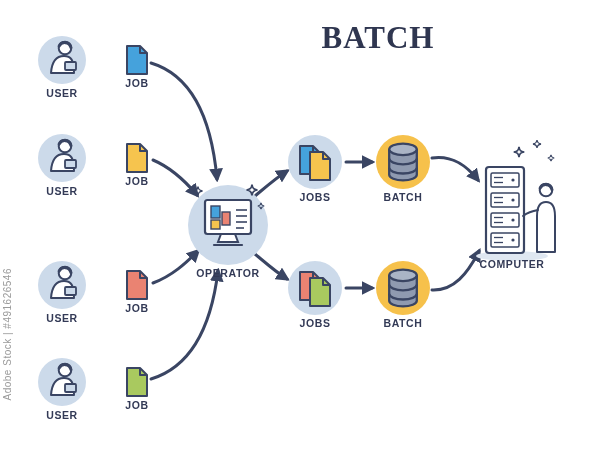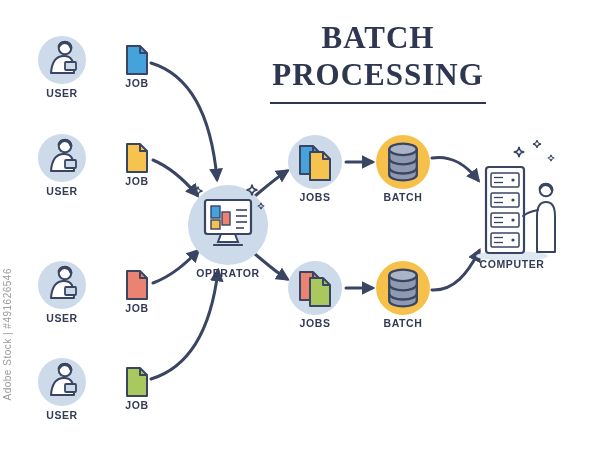--- a/index.html
+++ b/index.html
@@ -197,18 +197,17 @@
       </g>
       <use href="#sparkle" xlink:href="#sparkle" class="spark" transform="translate(519,152) scale(1.05)"></use>
       <use href="#sparkle" xlink:href="#sparkle" class="spark" transform="translate(537,144) scale(0.8)"></use>
       <use href="#sparkle" xlink:href="#sparkle" class="spark" transform="translate(551,158) scale(0.65)"></use>
       <text x="512" y="268" class="lbl" text-anchor="middle">COMPUTER</text>
     </g>
   </svg>
 
   <div class="title">
     <div class="line1">BATCH</div>
-    <div class="line2">PROCESSING</div>
   </div>
 
   <div class="watermark">Adobe Stock | #491626546</div>
 
 </div>
 
 </body></html>

